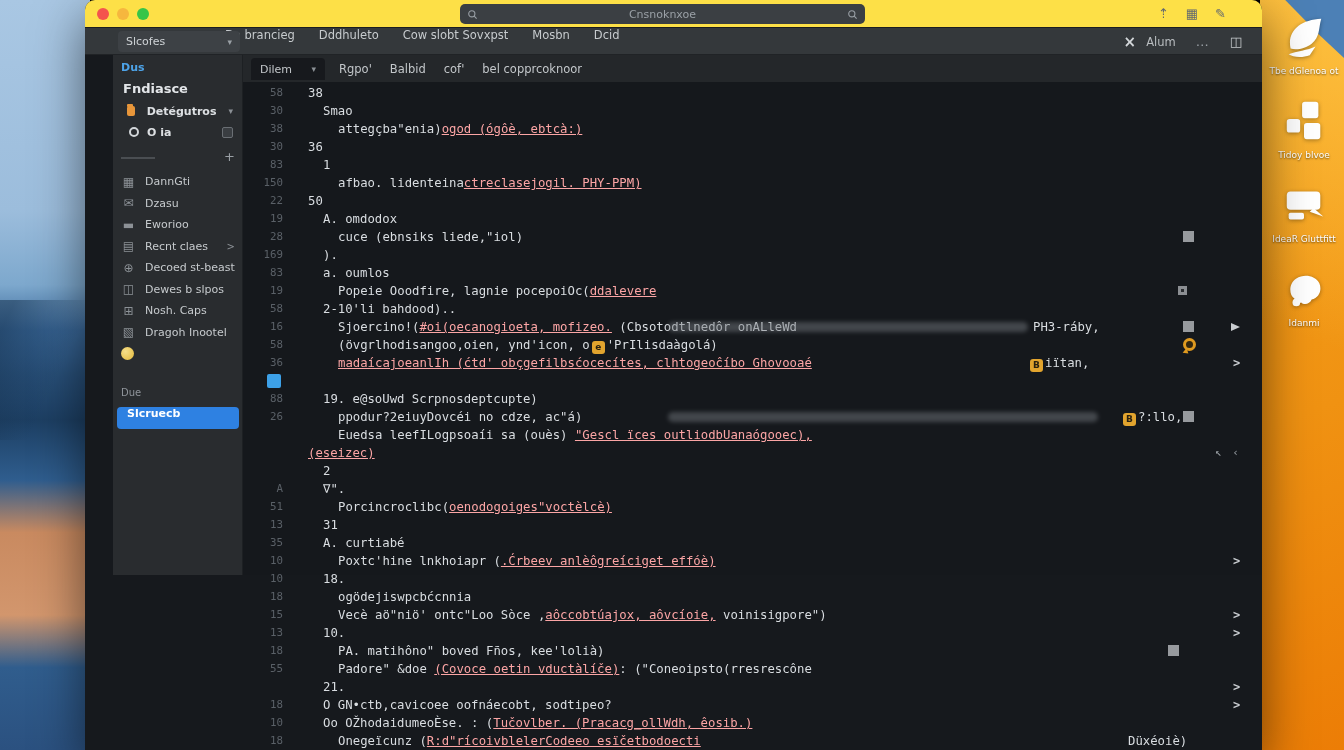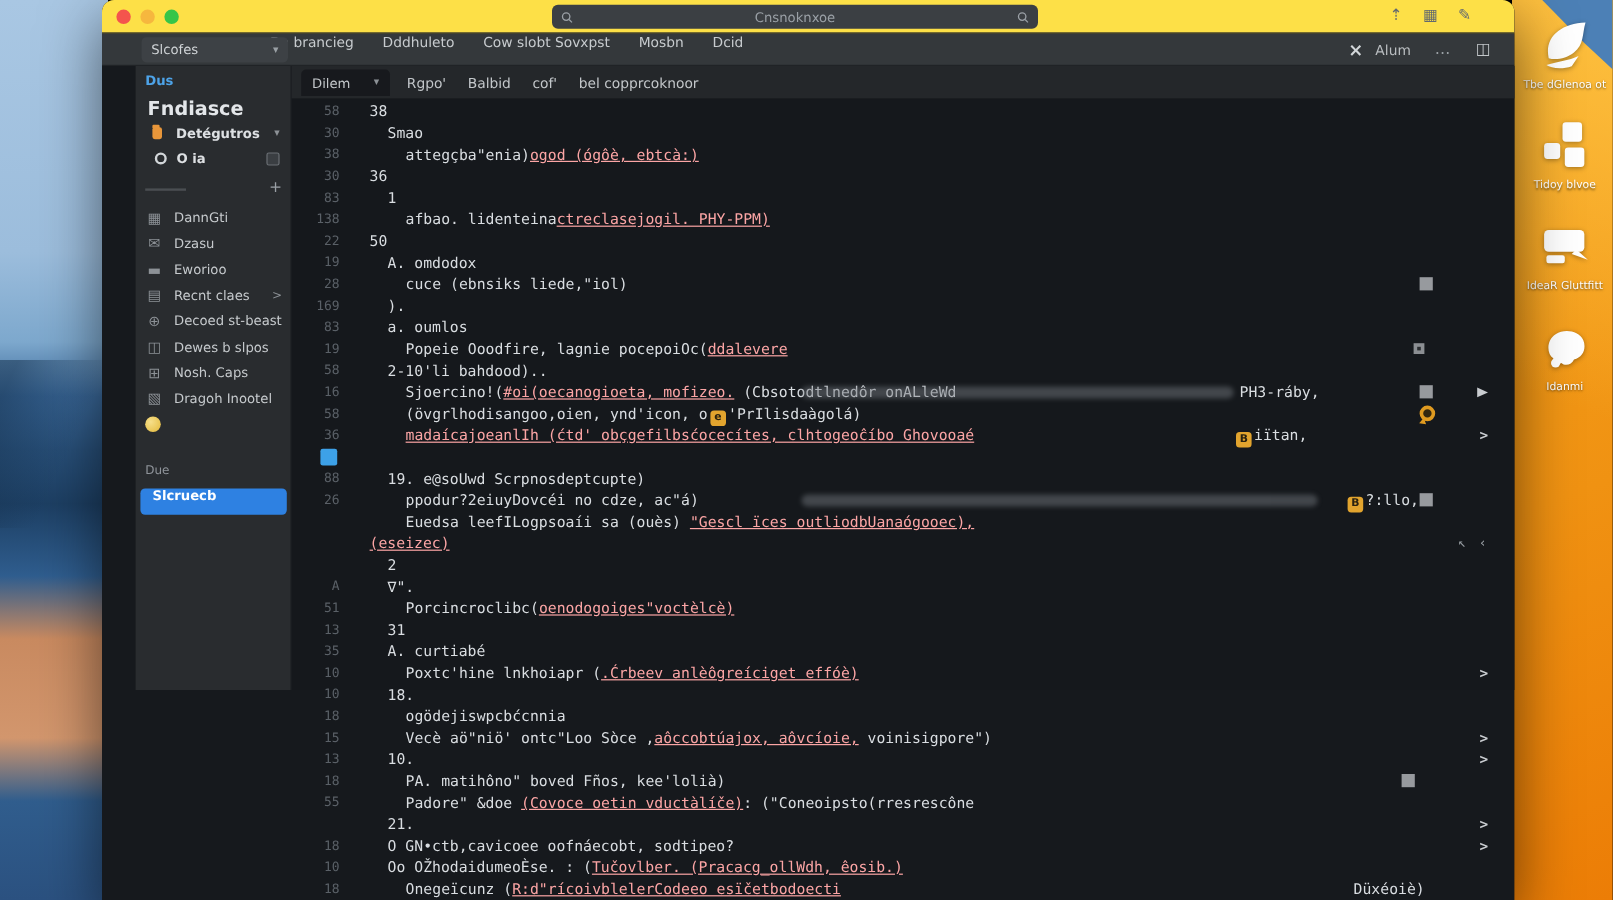--- a/index.html
+++ b/index.html
@@ -65,21 +65,21 @@
   .main { position:absolute; left:0; top:55px; width:100%; height:520px; display:flex;margin-left:28px; }
 
   
   .sidebar { position:relative; width:130px; height:100%; background:#292c2f;
     border-right:1px solid #1d2023; flex:0 0 auto; }
   .sb-dropdown { position:absolute; left:5px; top:-24px; width:122px; height:21px;
     background:#3d4145; border-radius:4px; display:flex; align-items:center;
     padding:0 8px; color:#cfd3d6; font-size:11px; }
   .sb-dropdown .chev { margin-left:auto; color:#9aa0a5; font-size:9px; }
   .sb-section { position:absolute; left:8px; top:6px; font-size:11px; font-weight:bold; color:#4da3e8; }
-  .sb-heading { position:absolute; left:10px; top:26px; font-size:16px; font-weight:bold; color:#e3e6e9; }
+  .sb-heading { position:absolute; left:10px; top:26px; font-size:13px; font-weight:bold; color:#e3e6e9; }
   .sb-tree1 { position:absolute; left:14px; top:47px; width:112px; height:18px;
     display:flex; align-items:center; gap:12px;justify-content:space-between; }
   .folder { width:13px; height:10px; background:#e8963a; border-radius:2px; position:relative; }
   .folder::before { content:""; position:absolute; left:0; top:-2px; width:6px; height:3px;
     background:#e8963a; border-radius:1px; }
   .sb-tree1 .lbl, .sb-tree2 .lbl { font-size:11px; color:#dde0e3; font-weight:bold; }
   .sb-tree1 .chev { margin-left:auto; margin-right:6px; color:#8c9196; font-size:9px; }
   .sb-tree2 { position:absolute; left:16px; top:68px; width:110px; height:18px;
     display:flex; align-items:center; gap:8px; }
   .ocircle { width:10px; height:10px; border:2px solid #d2d6d9; border-radius:50%; }
@@ -308,21 +308,21 @@
               <span class="etool">cof'</span>
               <span class="etool">bel copprcoknoor</span>
             </div>
         </div>
         <div id="code">
             <div class="crow"><span class="gut">58</span><span class="cbody" style="padding-left: 0px;"><span class="cw">38</span></span></div>
             <div class="crow"><span class="gut">30</span><span class="cbody" style="padding-left: 15px;"><span class="cw">Smao</span></span></div>
             <div class="crow"><span class="gut">38</span><span class="cbody" style="padding-left: 30px;"><span class="cw">attegçba"enia)</span><span class="cg">ogod (ógôè, ebtcà:)</span></span></div>
             <div class="crow"><span class="gut">30</span><span class="cbody" style="padding-left: 0px;"><span class="cw">36</span></span></div>
             <div class="crow"><span class="gut">83</span><span class="cbody" style="padding-left: 15px;"><span class="cw">1</span></span></div>
-            <div class="crow"><span class="gut">138</span><span class="cbody" style="padding-left: 30px;"><span class="cw">afbao. lidenteina</span><span class="cg">ctreclasejogil. PHY-PPM)</span></span></div>
+            <div class="crow"><span class="gut">150</span><span class="cbody" style="padding-left: 30px;"><span class="cw">afbao. lidenteina</span><span class="cg">ctreclasejogil. PHY-PPM)</span></span></div>
             <div class="crow"><span class="gut">22</span><span class="cbody" style="padding-left: 0px;"><span class="cw">50</span></span></div>
             <div class="crow"><span class="gut">19</span><span class="cbody" style="padding-left: 15px;"><span class="cw">A. omdodox</span></span></div>
             <div class="crow"><span class="gut">28</span><span class="cbody" style="padding-left: 30px;"><span class="cw">cuce (ebnsiks liede,"iol)</span></span><span class="annsq" style="left: 940px;"></span></div>
             <div class="crow"><span class="gut">169</span><span class="cbody" style="padding-left: 15px;"><span class="cw">).</span></span></div>
             <div class="crow"><span class="gut">83</span><span class="cbody" style="padding-left: 15px;"><span class="cw">a. oumlos</span></span></div>
             <div class="crow"><span class="gut">19</span><span class="cbody" style="padding-left: 30px;"><span class="cw">Popeie Ooodfire, lagnie pocepoiOc(</span><span class="cg">ddalevere</span></span><span class="annsqs" style="left: 935px;"></span></div>
             <div class="crow"><span class="gut">58</span><span class="cbody" style="padding-left: 15px;"><span class="cw">2-10'li bahdood)..</span></span></div>
             <div class="crow"><span class="gut">16</span><span class="cbody" style="padding-left: 30px;"><span class="cw">Sjoercino!(</span><span class="cg">#oi(oecanogioeta, mofizeo.</span><span class="cw"> (Cbsotodtlnedôr onALleWd</span></span><span class="streak" style="width: 360px; left: 425px;"></span><span class="anntxt" style="left: 790px;">PH3-ráby,</span><span class="annsq" style="left: 940px;"></span><span class="annarr" style="left: 988px;"></span></div>
             <div class="crow"><span class="gut">58</span><span class="cbody" style="padding-left: 30px;"><span class="cw">(övgrlhodisangoo,oien, ynd'icon, o</span><span class="badge">e</span><span class="cw">'PrIlisdaàgolá)</span></span><span class="annpin" style="left: 940px;"></span></div>
             <div class="crow"><span class="gut">36</span><span class="cbody" style="padding-left: 30px;"><span class="cg">madaícajoeanlIh (ćtd' obçgefilbsćocecítes, clhtogeoĉíbo Ghovooaé</span></span><span class="annbtxt" style="left: 785px;"><span class="badge">B</span><span class="cw">iïtan,</span></span><span class="annchev" style="left: 990px;">&gt;</span></div>

